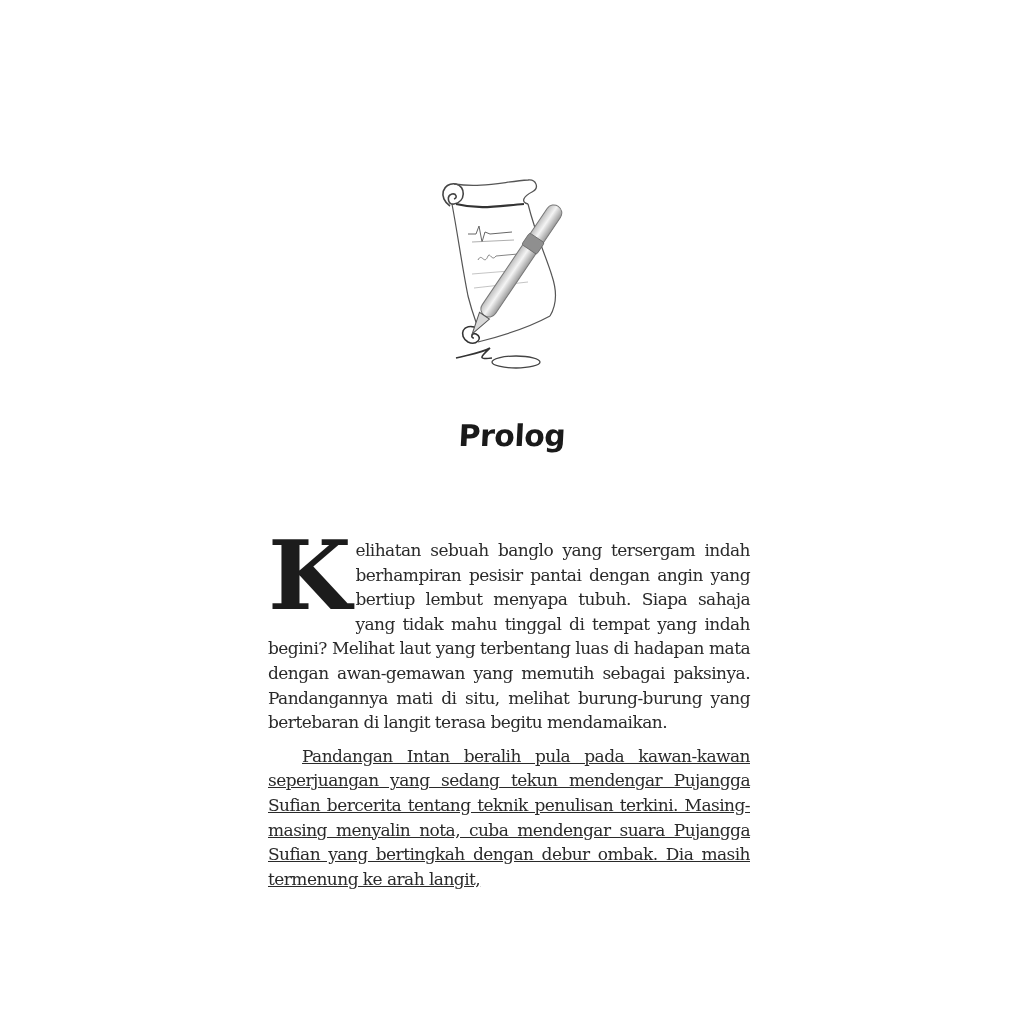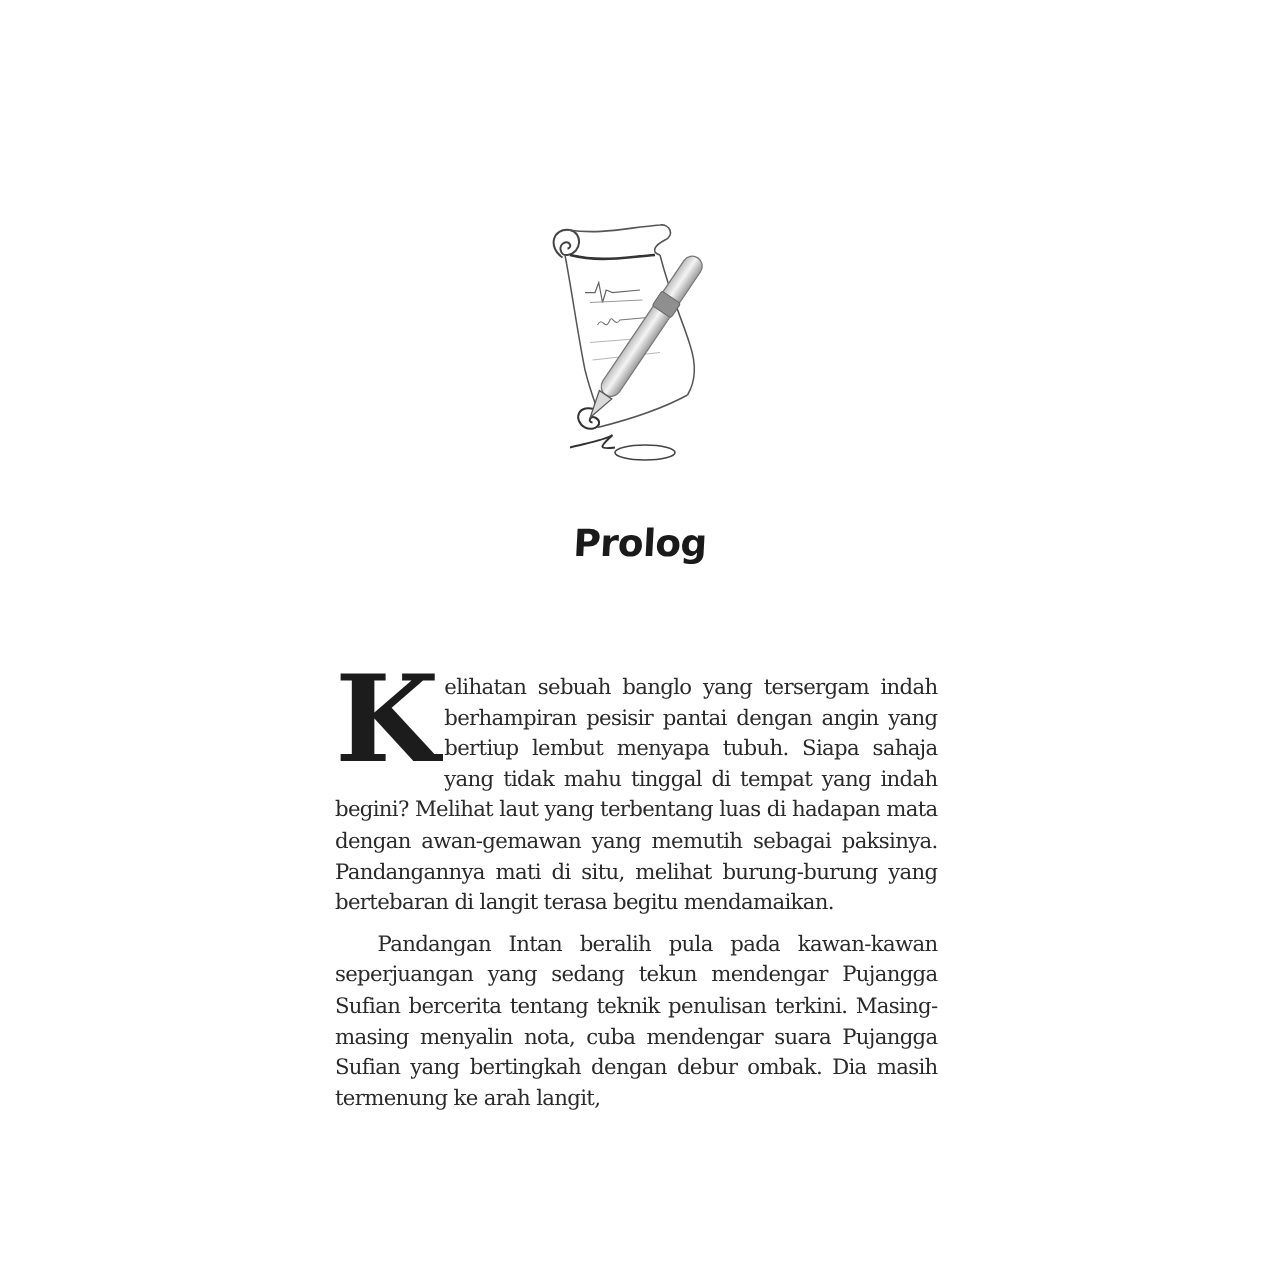--- a/index.html
+++ b/index.html
@@ -51,20 +51,21 @@
       text-align: justify;
       letter-spacing: -0.55px;
       word-spacing: 0px;
     }
     .body-text p {
       margin: 0;
     }
     .body-text p + p {
       margin-top: 9px;
       text-indent: 34px;
+      text-decoration: underline;
     }
     .drop-cap {
       float: left;
       font-family: "DejaVu Serif", serif;
       font-size: 96px;
       line-height: 72px;
       height: 72px;
       margin: 2px 4px 0 0;
       padding: 0;
       color: #1c1c1c;

